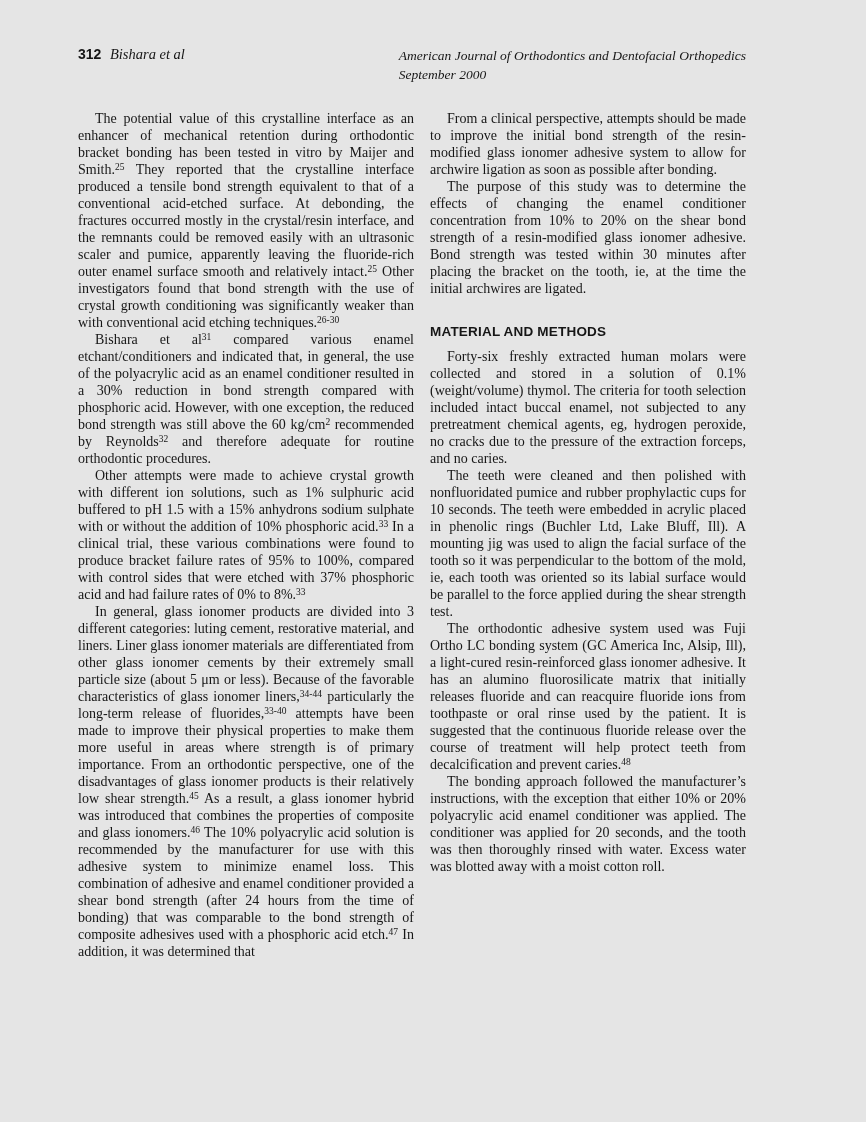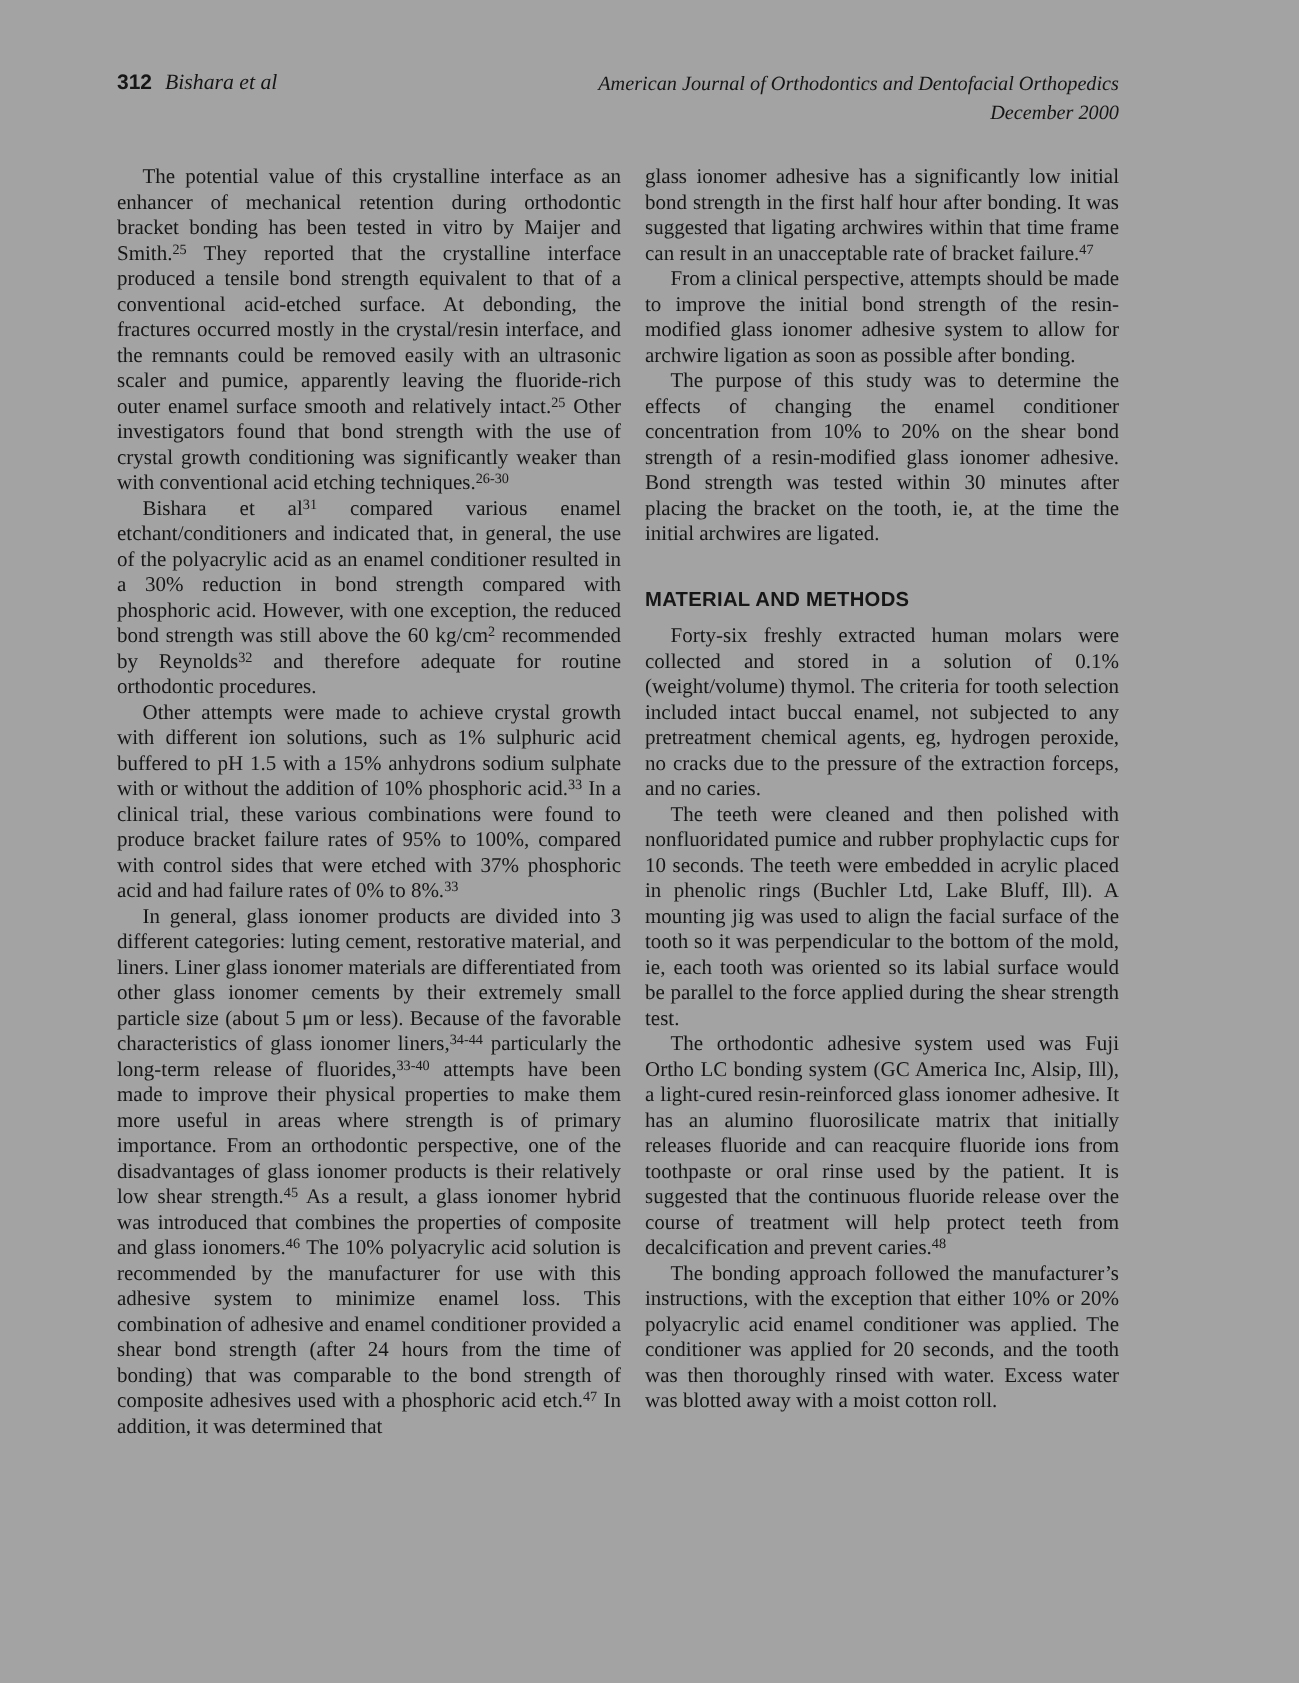--- a/index.html
+++ b/index.html
@@ -8,21 +8,21 @@
     height: 1122px;
     background: #ffffff;
     position: relative;
     overflow: hidden;
     font-family: "Liberation Serif", serif;
     color: #161616;
   }
   .page {
     position: absolute;
     inset: 0;
-    background: #a3a3a3;
+    background: #e5e5e5;
   }
   .page-header {
     position: absolute;
     left: 78px;
     top: 46px;
     width: 668px;
     display: flex;
     justify-content: space-between;
     align-items: flex-start;
   }
@@ -34,21 +34,21 @@
   .folio {
     font-family: "Liberation Sans", sans-serif;
     font-weight: 700;
     font-size: 14px;
   }
   .running-authors {
     font-style: italic;
     margin-left: 5px;
   }
   .header-right {
-    text-align: right;
+    text-align: left;
     font-style: italic;
     font-size: 13.5px;
     line-height: 19px;
   }
   .columns {
     position: absolute;
     left: 78px;
     top: 110px;
     width: 668px;
     display: flex;
@@ -86,33 +86,32 @@
 
 <div class="page">
 
   <header class="page-header">
     <div class="header-left">
       <span class="folio">312</span>
       <span class="running-authors">Bishara et al</span>
     </div>
     <div class="header-right">
       <div class="journal-title">American Journal of Orthodontics and Dentofacial Orthopedics</div>
-      <div class="issue-date">December 2000</div>
+      <div class="issue-date">September 2000</div>
     </div>
   </header>
 
   <main class="columns">
     <section class="col col-left" id="col-left">
         <p class="body-para indented">The potential value of this crystalline interface as an enhancer of mechanical retention during orthodontic bracket bonding has been tested in vitro by Maijer and Smith.<sup>25</sup> They reported that the crystalline interface produced a tensile bond strength equivalent to that of a conventional acid-etched surface. At debonding, the fractures occurred mostly in the crystal/resin interface, and the remnants could be removed easily with an ultrasonic scaler and pumice, apparently leaving the fluoride-rich outer enamel surface smooth and relatively intact.<sup>25</sup> Other investigators found that bond strength with the use of crystal growth conditioning was significantly weaker than with conventional acid etching techniques.<sup>26-30</sup></p>
         <p class="body-para indented">Bishara et al<sup>31</sup> compared various enamel etchant/conditioners and indicated that, in general, the use of the polyacrylic acid as an enamel conditioner resulted in a 30% reduction in bond strength compared with phosphoric acid. However, with one exception, the reduced bond strength was still above the 60 kg/cm<sup>2</sup> recommended by Reynolds<sup>32</sup> and therefore adequate for routine orthodontic procedures.</p>
         <p class="body-para indented">Other attempts were made to achieve crystal growth with different ion solutions, such as 1% sulphuric acid buffered to pH 1.5 with a 15% anhydrons sodium sulphate with or without the addition of 10% phosphoric acid.<sup>33</sup> In a clinical trial, these various combinations were found to produce bracket failure rates of 95% to 100%, compared with control sides that were etched with 37% phosphoric acid and had failure rates of 0% to 8%.<sup>33</sup></p>
         <p class="body-para indented">In general, glass ionomer products are divided into 3 different categories: luting cement, restorative material, and liners. Liner glass ionomer materials are differentiated from other glass ionomer cements by their extremely small particle size (about 5 μm or less). Because of the favorable characteristics of glass ionomer liners,<sup>34-44</sup> particularly the long-term release of fluorides,<sup>33-40</sup> attempts have been made to improve their physical properties to make them more useful in areas where strength is of primary importance. From an orthodontic perspective, one of the disadvantages of glass ionomer products is their relatively low shear strength.<sup>45</sup> As a result, a glass ionomer hybrid was introduced that combines the properties of composite and glass ionomers.<sup>46</sup> The 10% polyacrylic acid solution is recommended by the manufacturer for use with this adhesive system to minimize enamel loss. This combination of adhesive and enamel conditioner provided a shear bond strength (after 24 hours from the time of bonding) that was comparable to the bond strength of composite adhesives used with a phosphoric acid etch.<sup>47</sup> In addition, it was determined that</p>
       </section>
     <section class="col col-right" id="col-right">
-        <p class="body-para">glass ionomer adhesive has a significantly low initial bond strength in the first half hour after bonding. It was suggested that ligating archwires within that time frame can result in an unacceptable rate of bracket failure.<sup>47</sup></p>
         <p class="body-para indented">From a clinical perspective, attempts should be made to improve the initial bond strength of the resin-modified glass ionomer adhesive system to allow for archwire ligation as soon as possible after bonding.</p>
         <p class="body-para indented">The purpose of this study was to determine the effects of changing the enamel conditioner concentration from 10% to 20% on the shear bond strength of a resin-modified glass ionomer adhesive. Bond strength was tested within 30 minutes after placing the bracket on the tooth, ie, at the time the initial archwires are ligated.</p>
         <h2 class="section-heading">MATERIAL AND METHODS</h2>
         <p class="body-para indented">Forty-six freshly extracted human molars were collected and stored in a solution of 0.1% (weight/volume) thymol. The criteria for tooth selection included intact buccal enamel, not subjected to any pretreatment chemical agents, eg, hydrogen peroxide, no cracks due to the pressure of the extraction forceps, and no caries.</p>
         <p class="body-para indented">The teeth were cleaned and then polished with nonfluoridated pumice and rubber prophylactic cups for 10 seconds. The teeth were embedded in acrylic placed in phenolic rings (Buchler Ltd, Lake Bluff, Ill). A mounting jig was used to align the facial surface of the tooth so it was perpendicular to the bottom of the mold, ie, each tooth was oriented so its labial surface would be parallel to the force applied during the shear strength test.</p>
         <p class="body-para indented">The orthodontic adhesive system used was Fuji Ortho LC bonding system (GC America Inc, Alsip, Ill), a light-cured resin-reinforced glass ionomer adhesive. It has an alumino fluorosilicate matrix that initially releases fluoride and can reacquire fluoride ions from toothpaste or oral rinse used by the patient. It is suggested that the continuous fluoride release over the course of treatment will help protect teeth from decalcification and prevent caries.<sup>48</sup></p>
         <p class="body-para indented">The bonding approach followed the manufacturer’s instructions, with the exception that either 10% or 20% polyacrylic acid enamel conditioner was applied. The conditioner was applied for 20 seconds, and the tooth was then thoroughly rinsed with water. Excess water was blotted away with a moist cotton roll.</p>
       </section>
   </main>
 

